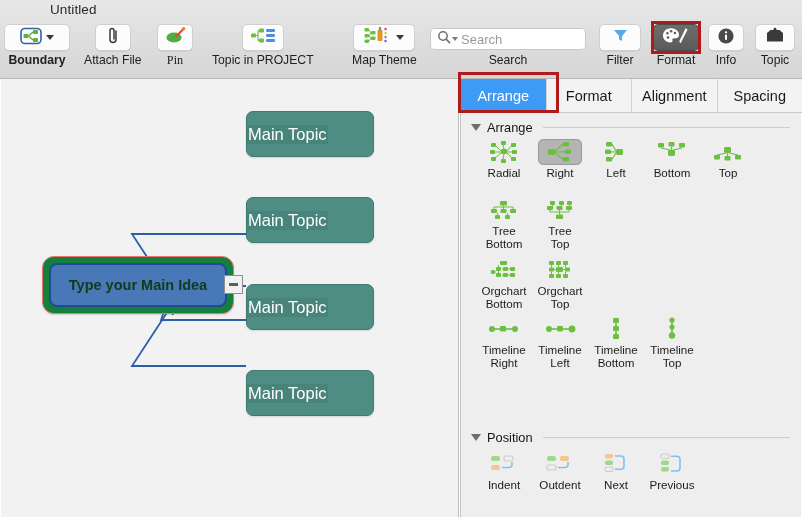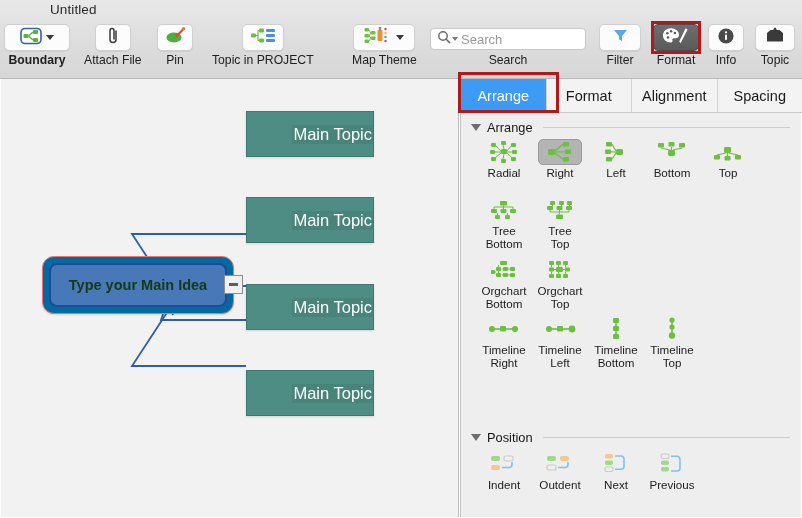--- a/index.html
+++ b/index.html
@@ -99,41 +99,41 @@
   #canvas {
     position: absolute; left: 1px; top: 79px;
     width: 458px; height: 438px;
     background: #f2f2f2;
     border-right: 1px solid #bdbdbd;
     overflow: hidden;
   }
   #links { position: absolute; left: 0; top: 0; }
   .node {
     position: absolute;
-    display: flex; align-items: center; justify-content: flex-end;
-    border-radius: 0;
+    display: flex; align-items: center; justify-content: flex-start;
+    border-radius: 7px;
   }
   .topic {
     background: #4e8d83;
     border: 1px solid #3f7a70;
     width: 128px; height: 46px;
     box-shadow: 0 1px 2px rgba(0,0,0,0.12);
   }
   .topic span {
     color: #ffffff;
     font-size: 16.5px;
     background: rgba(0,0,0,0.06);
     padding: 0 1px;
     white-space: nowrap;
   }
   #central-wrap {
     position: absolute;
     left: 41px; top: 256px;
     width: 192px; height: 58px;
-    background: #0369a1;
+    background: #15803d;
     border: 1px solid #ef736f;
     border-radius: 12px;
     padding: 6px;
     box-shadow: 0 1px 2px rgba(0,0,0,0.12);
   }
   #central {
     width: 100%; height: 100%;
     background: #4878b8;
     border: 2px solid #1f4b96;
     border-radius: 8px;
@@ -257,21 +257,21 @@
       <div class="tb-btn" style="width:36px;">
         <span>
           <svg width="14" height="19" viewBox="0 0 14 19">
             <path d="M10 5 V13.5 a3 3 0 0 1 -6 0 V4.5 a2 2 0 0 1 4 0 V13" fill="none" stroke="#3a3a3a" stroke-width="1.5" stroke-linecap="round"></path>
           </svg>
         </span>
       </div>
       <div class="tb-label">Attach File</div>
     </div>
 
-    <div class="tb-item" style="left:157px;">
+    <div class="tb-item" style="left:157px;font-family:Liberation Serif, serif;">
       <div class="tb-btn" style="width:36px;">
         <span>
           <svg width="21" height="19" viewBox="0 0 21 19">
             <ellipse cx="9" cy="11.5" rx="7.5" ry="5" fill="#4caf3e"></ellipse>
             <path d="M10 10 L18 2 L19.5 3.5 L11.5 11.5 Z" fill="#e8452c"></path>
             <circle cx="18.6" cy="2.6" r="1.7" fill="#f07a2a"></circle>
           </svg>
         </span>
       </div>
       <div class="tb-label">Pin</div>

